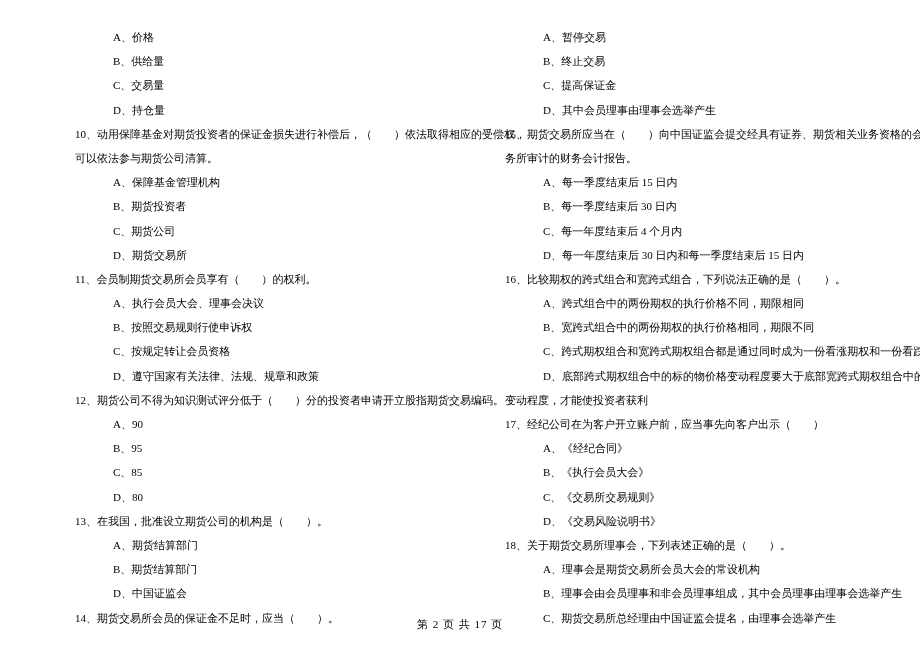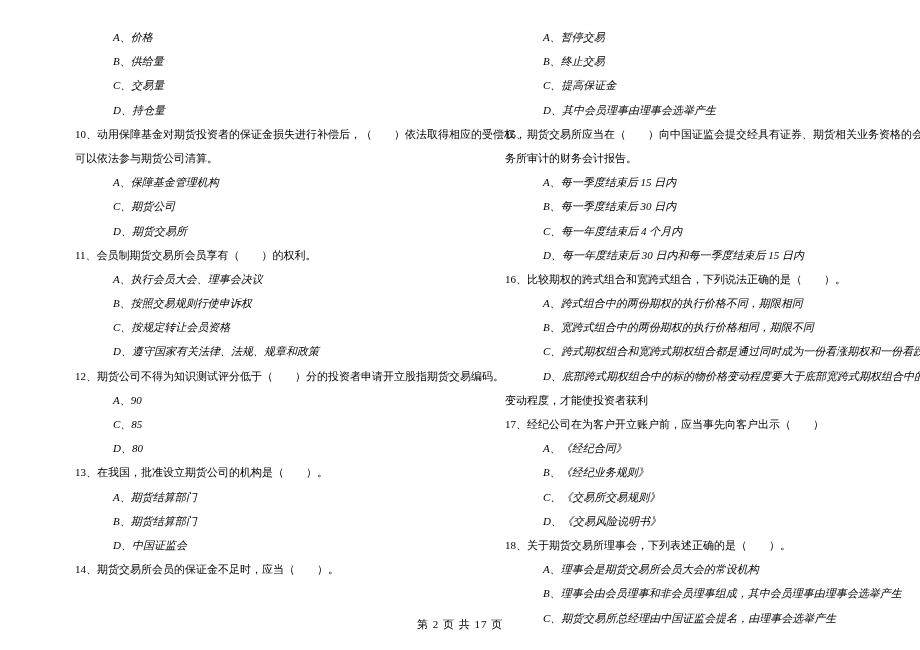--- a/index.html
+++ b/index.html
@@ -25,21 +25,20 @@
     .column {
       width: 50%;
       padding: 0 40px 0 45px;
     }
     .line {
       line-height: 2.2;
       white-space: nowrap;
     }
     .opt {
       padding-left: 38px;
-      font-style: italic;
     }
     .q {
       padding-left: 0;
     }
     .footer {
       position: absolute;
       bottom: 18px;
       left: 0;
       width: 100%;
       text-align: center;
@@ -53,31 +52,33 @@
 <div class="page-container">
   <div class="column">
     <div class="line opt">A、价格</div>
     <div class="line opt">B、供给量</div>
     <div class="line opt">C、交易量</div>
     <div class="line opt">D、持仓量</div>
 
     <div class="line q">10、动用保障基金对期货投资者的保证金损失进行补偿后，（　　）依法取得相应的受偿权，</div>
     <div class="line q">可以依法参与期货公司清算。</div>
     <div class="line opt">A、保障基金管理机构</div>
+    <div class="line opt">B、期货投资者</div>
     <div class="line opt">C、期货公司</div>
     <div class="line opt">D、期货交易所</div>
 
     <div class="line q">11、会员制期货交易所会员享有（　　）的权利。</div>
     <div class="line opt">A、执行会员大会、理事会决议</div>
     <div class="line opt">B、按照交易规则行使申诉权</div>
     <div class="line opt">C、按规定转让会员资格</div>
     <div class="line opt">D、遵守国家有关法律、法规、规章和政策</div>
 
     <div class="line q">12、期货公司不得为知识测试评分低于（　　）分的投资者申请开立股指期货交易编码。</div>
     <div class="line opt">A、90</div>
+    <div class="line opt">B、95</div>
     <div class="line opt">C、85</div>
     <div class="line opt">D、80</div>
 
     <div class="line q">13、在我国，批准设立期货公司的机构是（　　）。</div>
     <div class="line opt">A、期货结算部门</div>
     <div class="line opt">B、期货结算部门</div>
     <div class="line opt">D、中国证监会</div>
 
     <div class="line q">14、期货交易所会员的保证金不足时，应当（　　）。</div>
   </div>
@@ -97,21 +98,21 @@
 
     <div class="line q">16、比较期权的跨式组合和宽跨式组合，下列说法正确的是（　　）。</div>
     <div class="line opt">A、跨式组合中的两份期权的执行价格不同，期限相同</div>
     <div class="line opt">B、宽跨式组合中的两份期权的执行价格相同，期限不同</div>
     <div class="line opt">C、跨式期权组合和宽跨式期权组合都是通过同时成为一份看涨期权和一份看跌期权的空头</div>
     <div class="line opt">D、底部跨式期权组合中的标的物价格变动程度要大于底部宽跨式期权组合中的标的物价格</div>
     <div class="line q">变动程度，才能使投资者获利</div>
 
     <div class="line q">17、经纪公司在为客户开立账户前，应当事先向客户出示（　　）</div>
     <div class="line opt">A、《经纪合同》</div>
-    <div class="line opt">B、《经纪业务规则》</div>
+    <div class="line opt">B、《执行会员大会》</div>
     <div class="line opt">C、《交易所交易规则》</div>
     <div class="line opt">D、《交易风险说明书》</div>
 
     <div class="line q">18、关于期货交易所理事会，下列表述正确的是（　　）。</div>
     <div class="line opt">A、理事会是期货交易所会员大会的常设机构</div>
     <div class="line opt">B、理事会由会员理事和非会员理事组成，其中会员理事由理事会选举产生</div>
     <div class="line opt">C、期货交易所总经理由中国证监会提名，由理事会选举产生</div>
   </div>
 </div>
 

